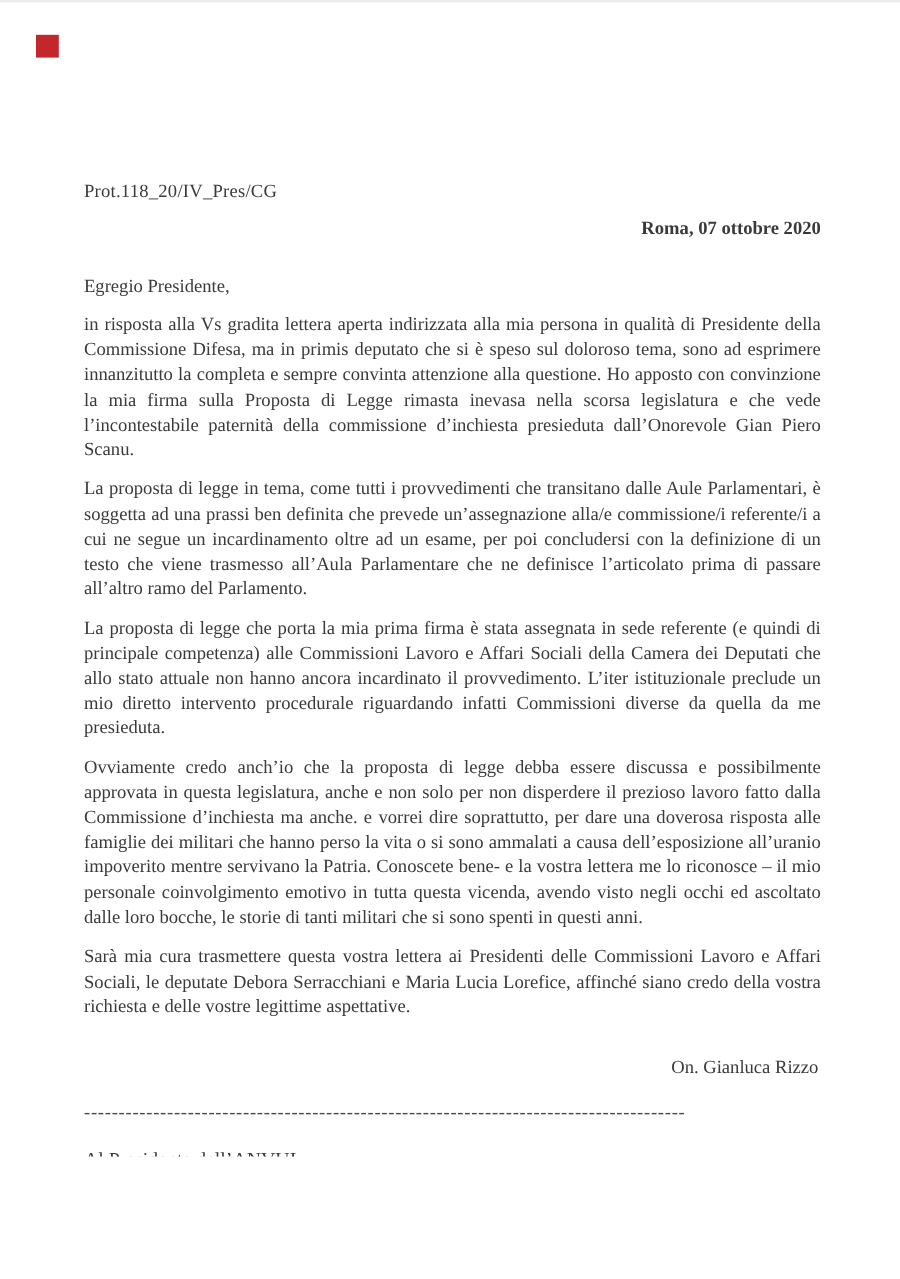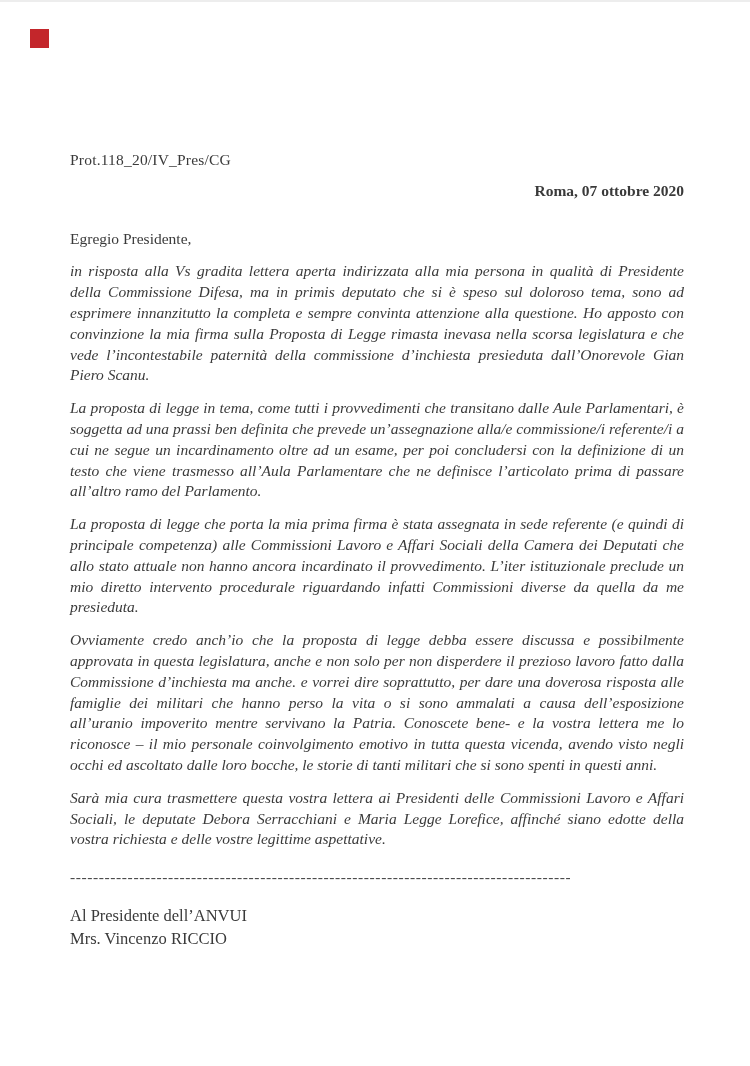--- a/index.html
+++ b/index.html
@@ -46,21 +46,20 @@
     margin-top: 10px;
     font-weight: bold;
   }
   .salutation {
     margin-top: 27px;
   }
   p.para {
     margin: 12px 0 0 0;
     text-align: justify;
     text-justify: inter-word;
-    font-style: italic;
   }
   .signature {
     text-align: right;
     margin-top: 30px;
     padding-right: 2px;
   }
   .separator {
     margin-top: 17px;
     width: 500px;
     white-space: nowrap;
@@ -83,22 +82,23 @@
 
   <div class="content">
     <div class="protocol">Prot.118_20/IV_Pres/CG</div>
     <div class="date-line">Roma, 07 ottobre 2020</div>
     <div class="salutation">Egregio Presidente,</div>
 
     <p class="para">in risposta alla Vs gradita lettera aperta indirizzata alla mia persona in qualità di Presidente della Commissione Difesa, ma in primis deputato che si è speso sul doloroso tema, sono ad esprimere innanzitutto la completa e sempre convinta attenzione alla questione. Ho apposto con convinzione la mia firma sulla Proposta di Legge rimasta inevasa nella scorsa legislatura e che vede l’incontestabile paternità della commissione d’inchiesta presieduta dall’Onorevole Gian Piero Scanu.</p>
     <p class="para">La proposta di legge in tema, come tutti i provvedimenti che transitano dalle Aule Parlamentari, è soggetta ad una prassi ben definita che prevede un’assegnazione alla/e commissione/i referente/i a cui ne segue un incardinamento oltre ad un esame, per poi concludersi con la definizione di un testo che viene trasmesso all’Aula Parlamentare che ne definisce l’articolato prima di passare all’altro ramo del Parlamento.</p>
     <p class="para">La proposta di legge che porta la mia prima firma è stata assegnata in sede referente (e quindi di principale competenza) alle Commissioni Lavoro e Affari Sociali della Camera dei Deputati che allo stato attuale non hanno ancora incardinato il provvedimento. L’iter istituzionale preclude un mio diretto intervento procedurale riguardando infatti Commissioni diverse da quella da me presieduta.</p>
     <p class="para">Ovviamente credo anch’io che la proposta di legge debba essere discussa e possibilmente approvata in questa legislatura, anche e non solo per non disperdere il prezioso lavoro fatto dalla Commissione d’inchiesta ma anche.  e vorrei dire soprattutto, per dare una doverosa risposta alle famiglie dei militari che hanno perso la vita o si sono ammalati a causa dell’esposizione all’uranio impoverito mentre servivano la Patria. Conoscete bene- e la vostra lettera me lo riconosce – il mio personale coinvolgimento emotivo in tutta questa vicenda, avendo visto negli occhi ed ascoltato dalle loro bocche, le storie di tanti militari che si sono spenti in questi anni.</p>
-    <p class="para">Sarà mia cura trasmettere questa vostra lettera ai Presidenti delle Commissioni Lavoro e Affari Sociali, le deputate Debora Serracchiani e Maria Legge Lorefice, affinché siano edotte della vostra richiesta e delle vostre legittime aspettative.</p>
+    <p class="para">Sarà mia cura trasmettere questa vostra lettera ai Presidenti delle Commissioni Lavoro e Affari Sociali, le deputate Debora Serracchiani e Maria Lucia Lorefice, affinché siano credo della vostra richiesta e delle vostre legittime aspettative.</p>
 
+    <div class="signature">On. Gianluca Rizzo</div>
 
     <div class="separator">----------------------------------------------------------------------------------------------</div>
 
     <div class="recipient">
       <div>Al Presidente dell’ANVUI</div>
       <div>Mrs. Vincenzo RICCIO</div>
     </div>
   </div>
 </div>
 

